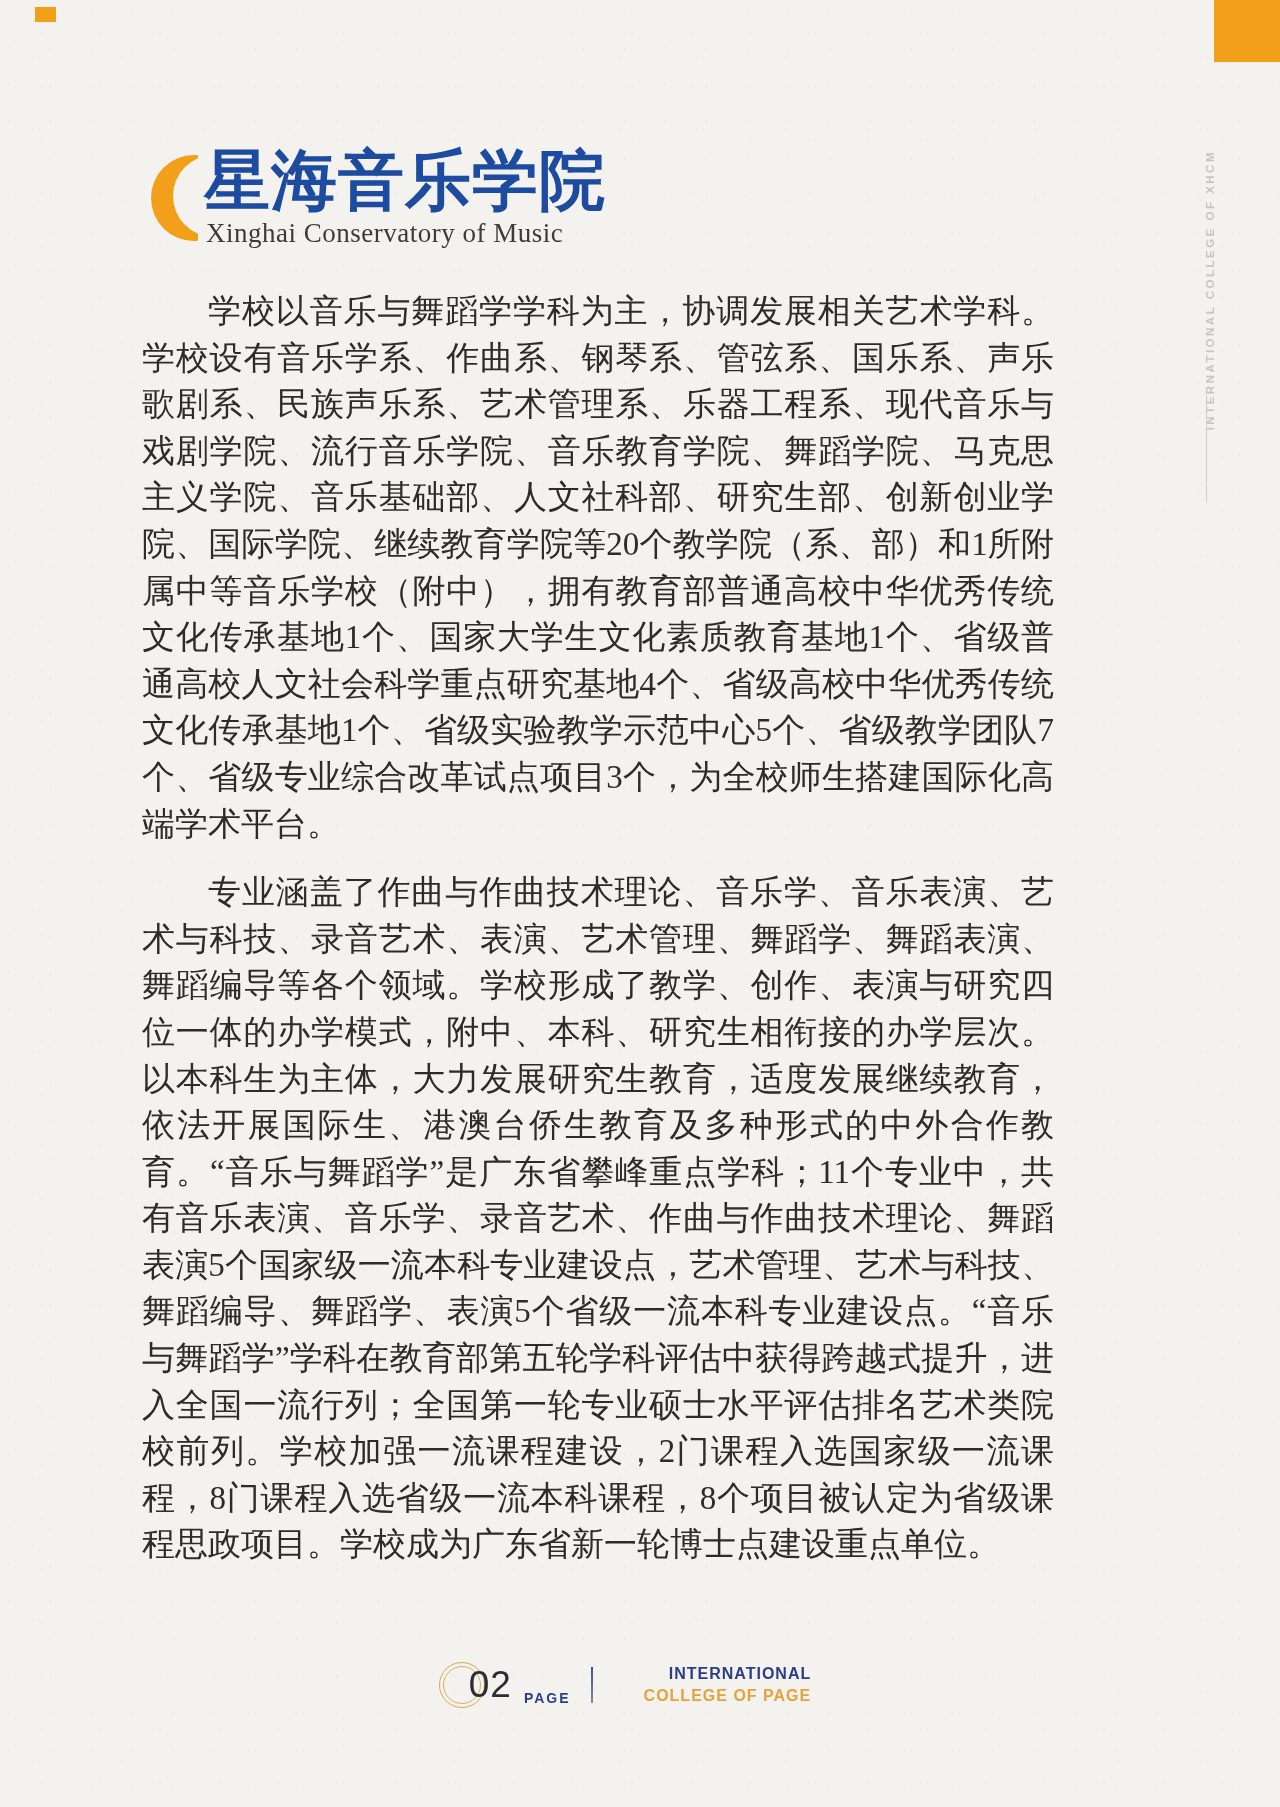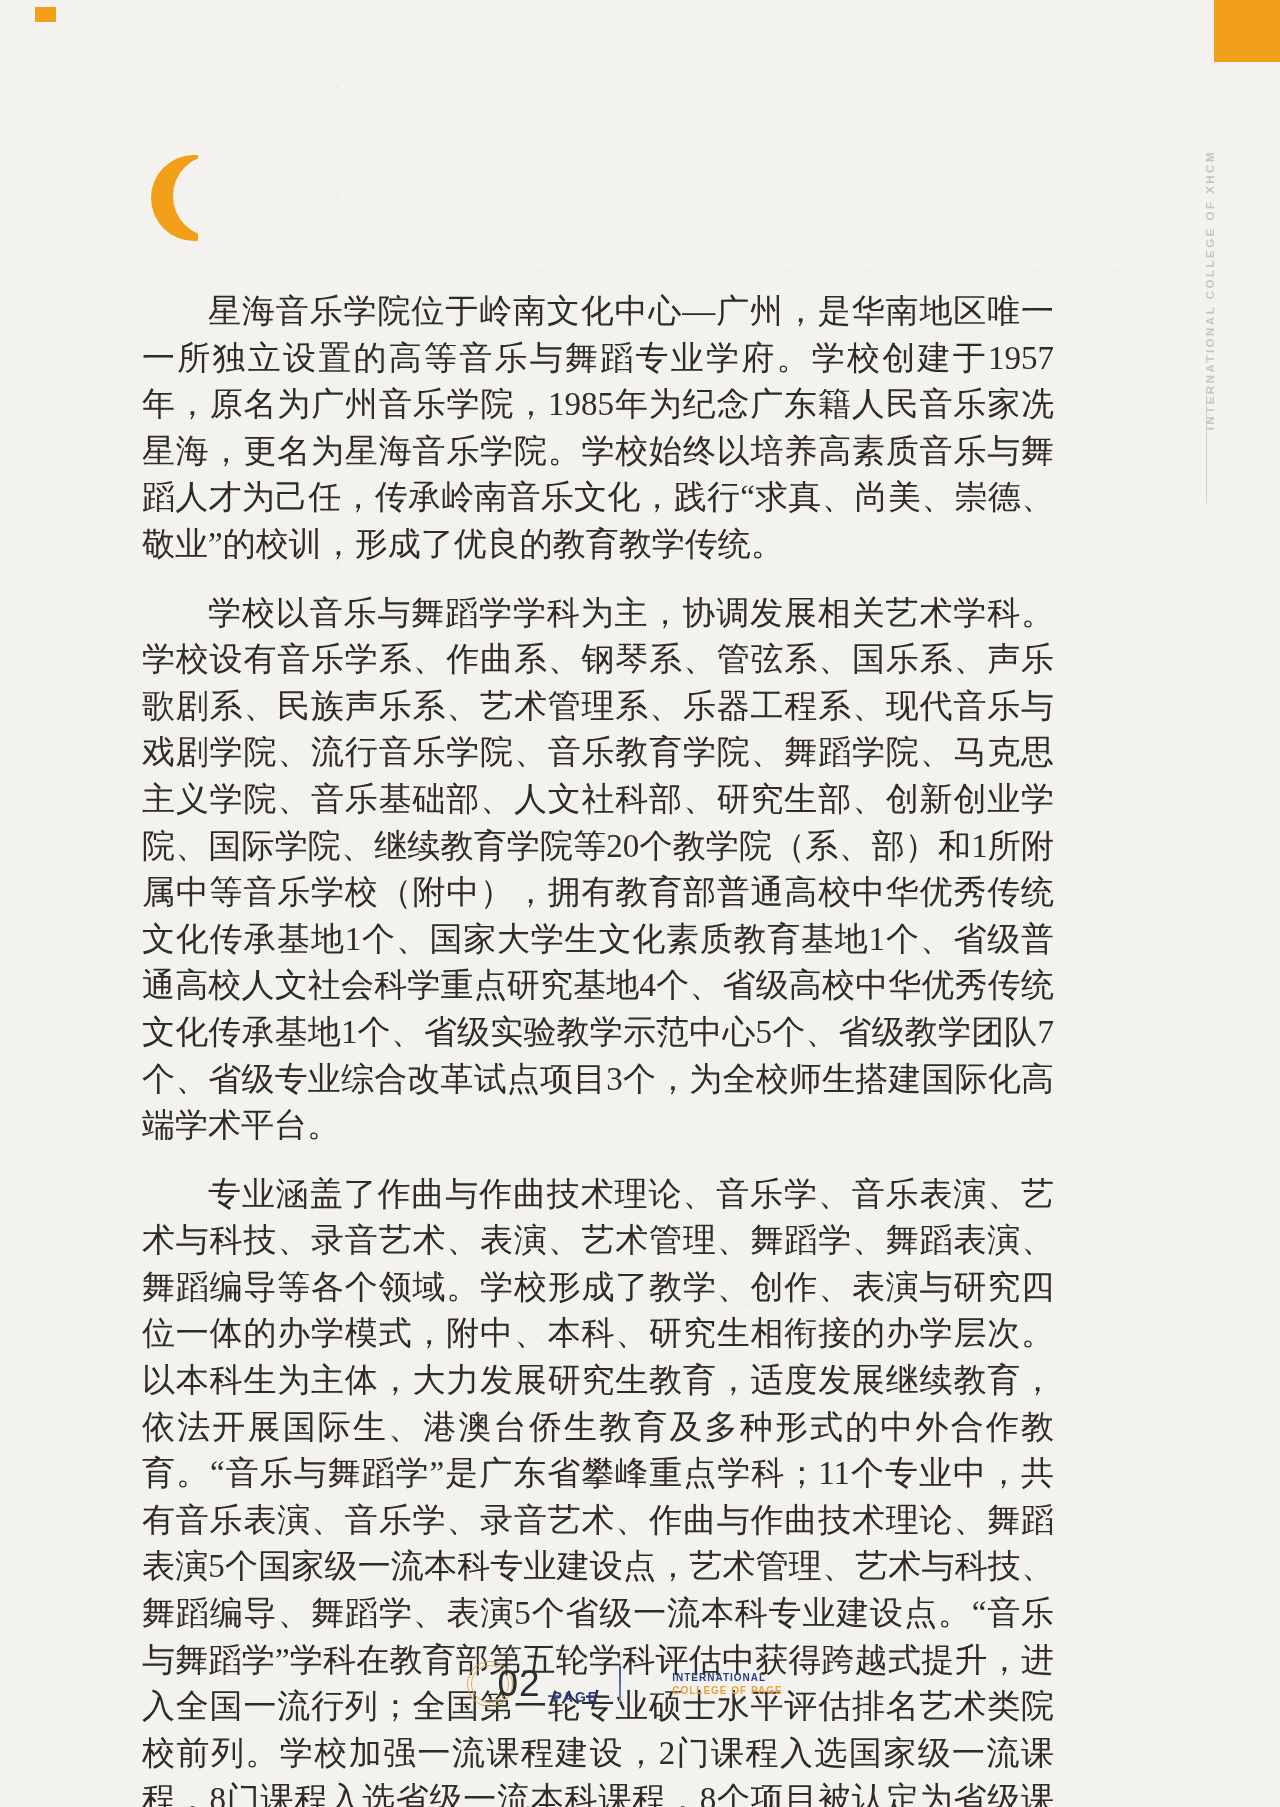--- a/index.html
+++ b/index.html
@@ -70,46 +70,49 @@
   }
   .page-number{
     position:relative;font-size:37px;color:#2c2c33;letter-spacing:1px;
     font-family:"Liberation Sans", sans-serif;
   }
   .page-label{
     font-size:14px;color:#2b3f8e;font-weight:700;letter-spacing:2px;
     margin-left:12px;margin-top:6px;
   }
   .footer-divider{width:2px;height:36px;background:linear-gradient(#3d4f95,#7f89ad);margin:0 16px 0 20px;}
-  .org{font-size:10px;font-weight:700;letter-spacing:1px;line-height:1.35;text-align:left;margin-left:35px;}
+  .org{font-size:16px;font-weight:700;letter-spacing:1px;line-height:1.35;text-align:right;margin-left:35px;}
   .org-line1{color:#2b3c88;}
   .org-line2{color:#e6a23c;}
 </style>
 </head>
 <body>
 
 <div class="page">
 
   <div class="corner-tl"></div>
   <div class="corner-tr"></div>
 
   <header class="logo-header">
     <div class="crescent-wrap">
       <svg width="90" height="92" viewBox="0 0 90 92" xmlns="http://www.w3.org/2000/svg" aria-hidden="true">
         <circle cx="44" cy="46" r="43" fill="#F2A019"></circle>
         <circle cx="64" cy="44" r="41" fill="#f3f2ee"></circle>
       </svg>
     </div>
+    <div class="logo-textcol">
+      <div class="logo-zh">星海音乐学院</div>
+      <div class="logo-en">Xinghai Conservatory of Music</div>
+    </div>
   </header>
 
   <div class="side-vertical">INTERNATIONAL COLLEGE OF XHCM</div>
   <div class="side-line"></div>
 
   <main class="body-text">
-    <p>星海音乐学院位于岭南文化中心—广州，是华南地区唯一一所独立设置的高等音乐与舞蹈专业学府。学校创建于1957年，原名为广州音乐学院，1985年为纪念广东籍人民音乐家冼星海，更名为星海音乐学院。学校始终以培养高素质音乐与舞蹈人才为己任，传承岭南音乐文化，践行“求真、尚美、崇德、敬业”的校训，形成了优良的教育教学传统。</p>
     <p>学校以音乐与舞蹈学学科为主，协调发展相关艺术学科。学校设有音乐学系、作曲系、钢琴系、管弦系、国乐系、声乐歌剧系、民族声乐系、艺术管理系、乐器工程系、现代音乐与戏剧学院、流行音乐学院、音乐教育学院、舞蹈学院、马克思主义学院、音乐基础部、人文社科部、研究生部、创新创业学院、国际学院、继续教育学院等20个教学院（系、部）和1所附属中等音乐学校（附中），拥有教育部普通高校中华优秀传统文化传承基地1个、国家大学生文化素质教育基地1个、省级普通高校人文社会科学重点研究基地4个、省级高校中华优秀传统文化传承基地1个、省级实验教学示范中心5个、省级教学团队7个、省级专业综合改革试点项目3个，为全校师生搭建国际化高端学术平台。</p>
     <p>专业涵盖了作曲与作曲技术理论、音乐学、音乐表演、艺术与科技、录音艺术、表演、艺术管理、舞蹈学、舞蹈表演、舞蹈编导等各个领域。学校形成了教学、创作、表演与研究四位一体的办学模式，附中、本科、研究生相衔接的办学层次。以本科生为主体，大力发展研究生教育，适度发展继续教育，依法开展国际生、港澳台侨生教育及多种形式的中外合作教育。“音乐与舞蹈学”是广东省攀峰重点学科；11个专业中，共有音乐表演、音乐学、录音艺术、作曲与作曲技术理论、舞蹈表演5个国家级一流本科专业建设点，艺术管理、艺术与科技、舞蹈编导、舞蹈学、表演5个省级一流本科专业建设点。“音乐与舞蹈学”学科在教育部第五轮学科评估中获得跨越式提升，进入全国一流行列；全国第一轮专业硕士水平评估排名艺术类院校前列。学校加强一流课程建设，2门课程入选国家级一流课程，8门课程入选省级一流本科课程，8个项目被认定为省级课程思政项目。学校成为广东省新一轮博士点建设重点单位。</p>
 
   </main>
 
   <footer class="footer">
     <div class="pagegroup">
       <span class="ring"></span>
       <span class="page-number">02</span>
       <span class="page-label">PAGE</span>

